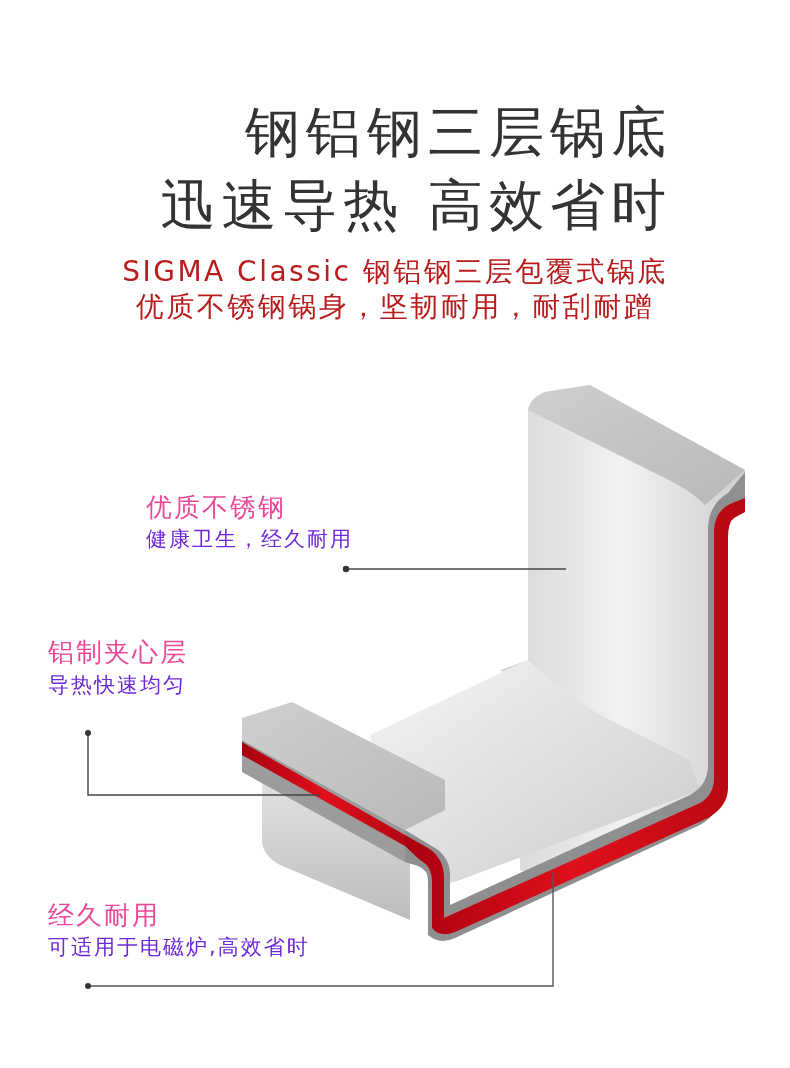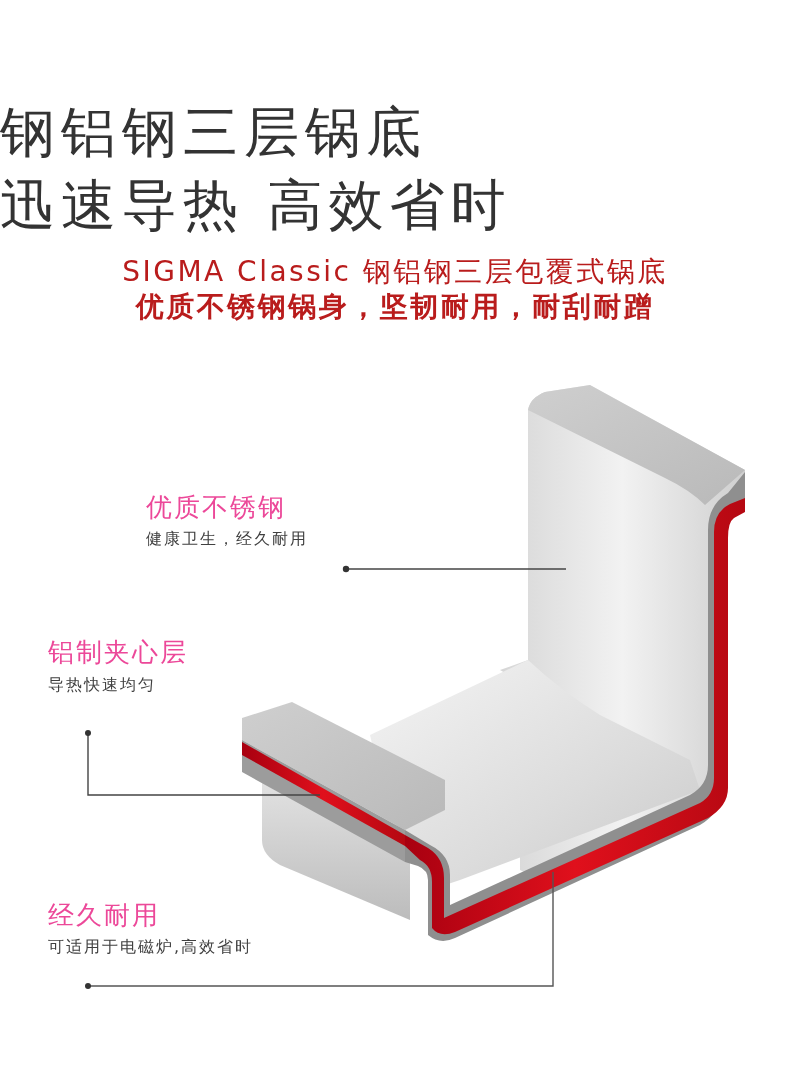--- a/index.html
+++ b/index.html
@@ -11,55 +11,55 @@
       width: 790px;
       height: 1068px;
       position: relative;
       overflow: hidden;
       font-family: "DejaVu Sans", "Liberation Sans", sans-serif;
     }
     .headline {
       position: absolute;
       left: 0;
       width: 672px;
-      text-align: left;
+      text-align: right;
       color: #333333;
       font-size: 55px;
       letter-spacing: 6px;
       line-height: 70px;
       font-weight: normal;
       margin: 0;
     }
     #headline-1 { top: 97px; }
     #headline-2 { top: 170px; }
     .subline {
       position: absolute;
       left: 0;
       width: 790px;
       text-align: center;
       color: #b91c1c;
       font-size: 28px;
       letter-spacing: 2.5px;
       line-height: 36px;
     }
     #subline-1 { top: 254px; }
-    #subline-2 { top: 289px; font-weight: bold; }
+    #subline-2 { top: 289px; }
 
     .callout-title {
       position: absolute;
       color: #ec4899;
       font-size: 26px;
       letter-spacing: 2px;
       line-height: 32px;
       white-space: nowrap;
     }
     .callout-desc {
       position: absolute;
-      color: #404040;
-      font-size: 16px;
+      color: #6d28d9;
+      font-size: 21px;
       letter-spacing: 2px;
       line-height: 26px;
       white-space: nowrap;
     }
     #c1-title { left: 146px; top: 491px; }
     #c1-desc  { left: 146px; top: 526px; }
     #c2-title { left: 48px;  top: 636px; }
     #c2-desc  { left: 48px;  top: 672px; text-align: center; }
     #c3-title { left: 48px;  top: 899px; }
     #c3-desc  { left: 48px;  top: 934px; }

